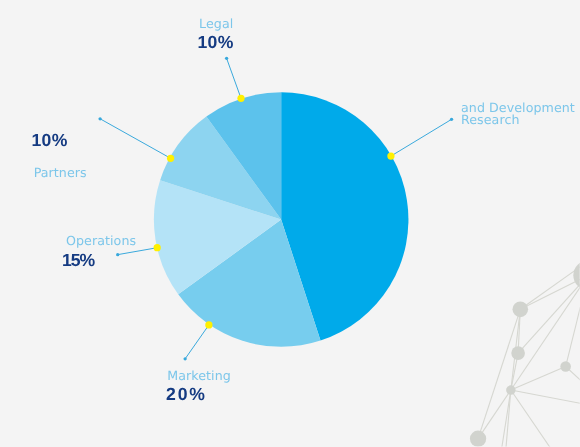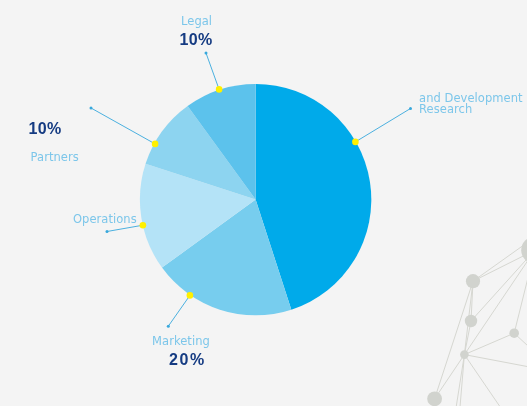--- a/index.html
+++ b/index.html
@@ -120,23 +120,24 @@
     <div class="label-name" style="left: 419.1px; top: 93.3px;">
       <div>and Development</div>
       <div>Research</div>
     </div>
 
     <div class="label-name" style="left: 30.6px; top: 105.2px; margin-top: 47px;">
       <div>Partners</div>
     </div>
     <div class="label-value" style="left: 28.6px; top: 118.2px; letter-spacing: 0.3px;">10%</div>
 
-    <div class="label-name" style="left: 73px; top: 213.6px;">
+    <div class="label-name" style="left: 60px; top: 213.6px;">
       <div>Operations</div>
     </div>
+    <div class="label-value" style="left: 56.4px; top: 226.5px; letter-spacing: -1px;">15%</div>
 
     <div class="label-name" style="left: 152.1px; top: 335.5px; text-align: center;">
       <div>Marketing</div>
     </div>
-    <div class="label-value" style="left: 169px; top: 349.3px; letter-spacing: 1.6px; text-align: center;">20%</div>
+    <div class="label-value" style="left: 151px; top: 349.3px; letter-spacing: 1.6px; text-align: center;">20%</div>
 
   </div>
 </div>
 
 </body></html>

